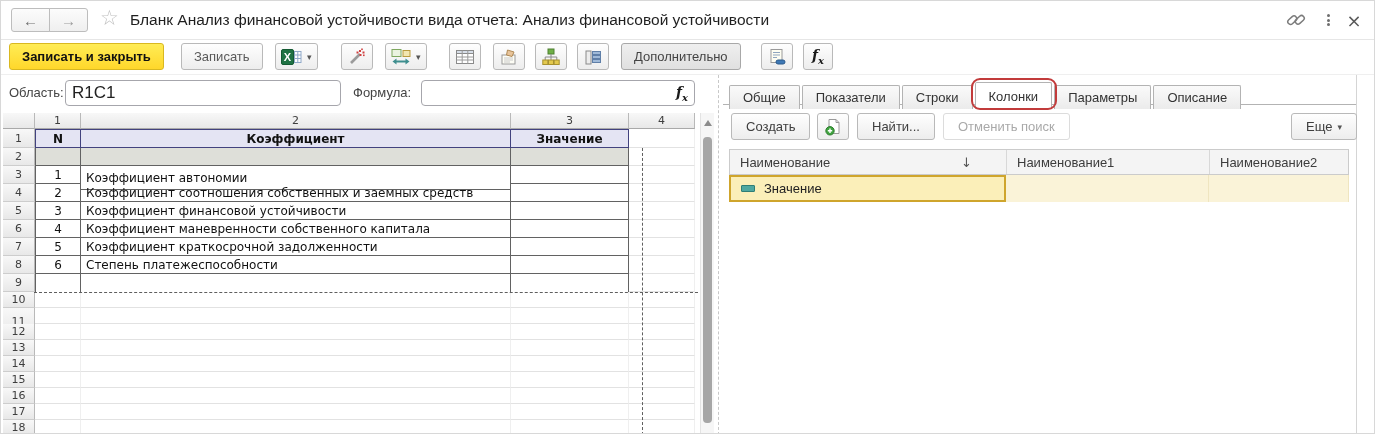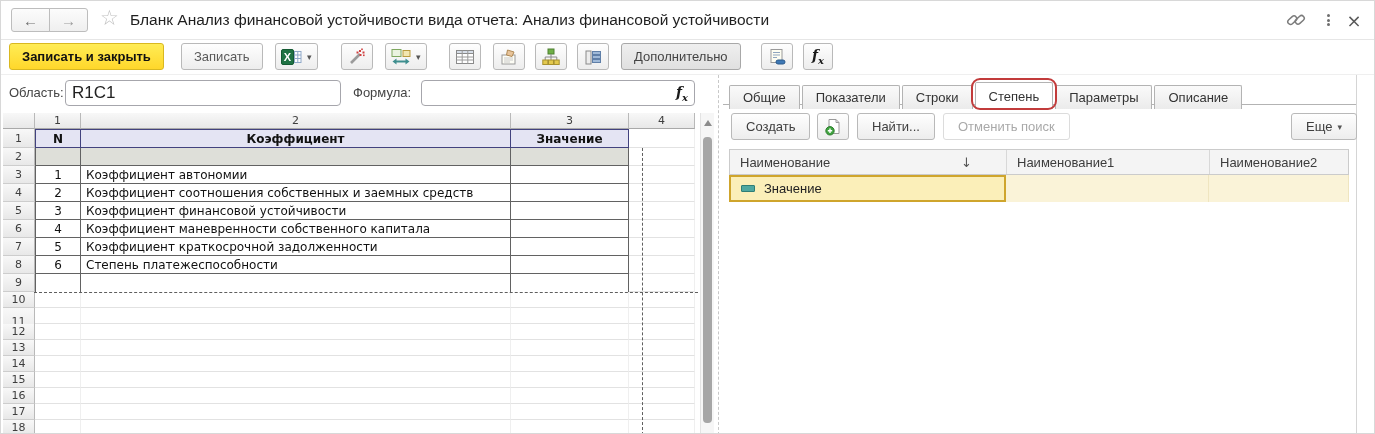--- a/index.html
+++ b/index.html
@@ -237,21 +237,21 @@
       <div class="srow" style="height: 18px;">
         <div class="cell gut" style="width: 32px; height: 18px;">2</div>
         <div class="cell grayc first" style="width: 46px; height: 18px;"></div>
         <div class="cell grayc" style="width: 430px; height: 18px;"></div>
         <div class="cell grayc" style="width: 118px; height: 18px;"></div>
         <div class="cell lt" style="width: 66px; height: 18px;"></div>
       </div>
       <div class="srow" style="height: 18px;">
         <div class="cell gut" style="width: 32px; height: 18px;">3</div>
         <div class="cell dk first numc" style="width: 46px; height: 18px;">1</div>
-        <div class="cell dk txtc" style="width: 430px; height: 18px;">Коэффициент автономии</div>
+        <div class="cell dk txtc" style="width: 430px; height: 24px;">Коэффициент автономии</div>
         <div class="cell dk" style="width: 118px; height: 18px;"></div>
         <div class="cell lt" style="width: 66px; height: 18px;"></div>
       </div>
       <div class="srow" style="height: 18px;">
         <div class="cell gut" style="width: 32px; height: 18px;">4</div>
         <div class="cell dk first numc" style="width: 46px; height: 18px;">2</div>
         <div class="cell dk txtc" style="width: 430px; height: 18px;">Коэффициент соотношения собственных и заемных средств</div>
         <div class="cell dk" style="width: 118px; height: 18px;"></div>
         <div class="cell lt" style="width: 66px; height: 18px;"></div>
       </div>
@@ -361,21 +361,21 @@
     <div class="vs-thumb"></div>
   </div>
   <div class="splitter"></div>
   <div class="panel-right-border"></div>
 
   <div class="tabstrip-line"></div>
   <div class="tabs" id="tabs">
       <div class="tab">Общие</div>
       <div class="tab">Показатели</div>
       <div class="tab">Строки</div>
-      <div class="tab active">Степень</div>
+      <div class="tab active">Колонки</div>
       <div class="tab">Параметры</div>
       <div class="tab">Описание</div>
       <div class="tab-annotation" style="left: 242px; top: -1px; width: 86px; height: 32px; border-color: rgb(194, 59, 59);"></div>
     </div>
 
   <div class="pbtn" style="left:730px;">Создать</div>
   <div class="pbtn" style="left:816px;padding:0 6px;">
     <svg width="18" height="18">
       <path d="M5 1.5h7l3 3V15.5H5z" fill="#FFF" stroke="#9A9A9A"></path>
       <path d="M12 1.5v3h3" fill="none" stroke="#9A9A9A"></path>

